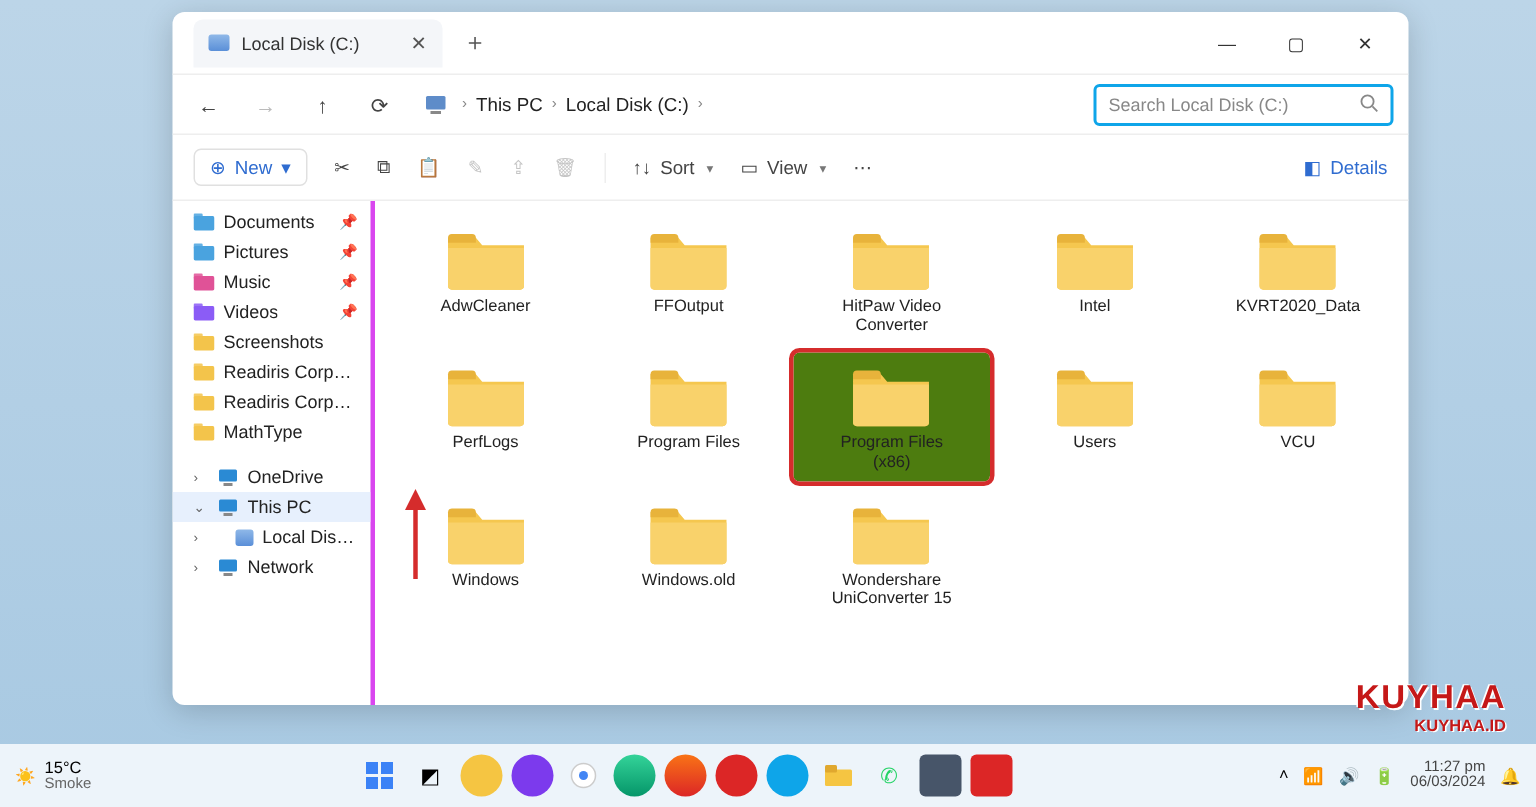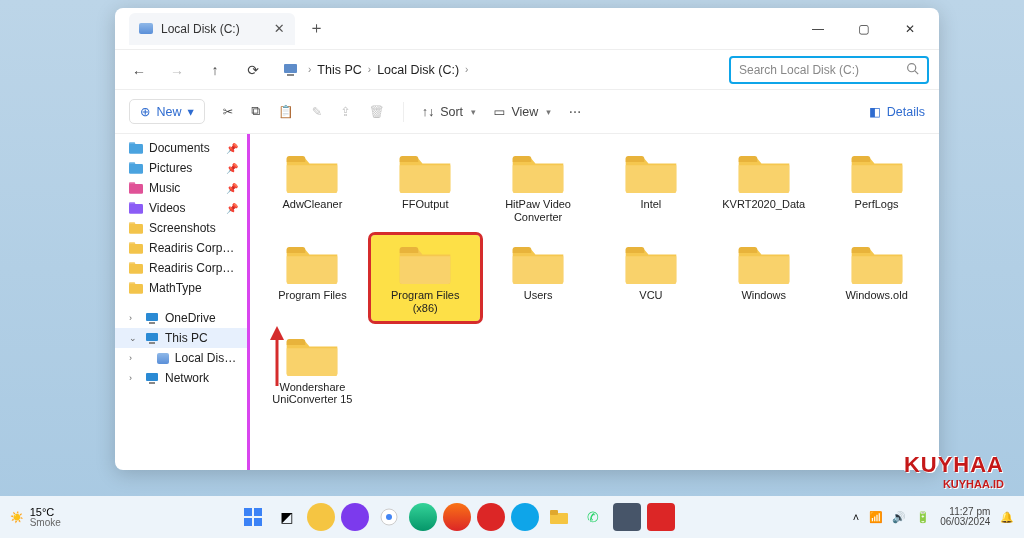--- a/index.html
+++ b/index.html
@@ -26,24 +26,24 @@
   .tbtn .chev{ font-size:9px; color:#777; margin-left:2px;}
   .newbtn { border:1px solid #e0e0e0; border-radius:5px; padding:4px 10px; display:flex; align-items:center; gap:6px; color:#2f6cd0;}
   .body { flex:1; display:flex; min-height:0; }
   .nav { width:135px; border-right:3px solid #d946ef; padding:4px 0; font-size:12px; overflow:hidden; }
   .nav .item { display:flex; align-items:center; gap:6px; padding:3px 8px 3px 14px; color:#222; white-space:nowrap; overflow:hidden; }
   .nav .item.sel { background:#e7f0fd; }
   .nav .pin { margin-left:auto; color:#999; font-size:10px; }
   .nav .expand { font-size:9px; color:#666; width:10px; }
   .nav .sectgap { height:10px; }
   .content { flex:1; padding:10px 8px; overflow:auto; }
-  .grid { display:grid; grid-template-columns:repeat(6,1fr); gap:6px 4px; }
+  .grid { display:grid; grid-template-columns:repeat(5,1fr); gap:6px 4px; }
   .folder { display:flex; flex-direction:column; align-items:center; padding:6px 2px; font-size:11px; text-align:center; color:#222; border-radius:4px; }
   .folder .name { margin-top:4px; line-height:1.15; max-width:88px; word-wrap:break-word;}
-  .folder.sel { background:#fde047; outline:3px solid #d52c2c; }
+  .folder.sel { background:#4d7c0f; outline:3px solid #d52c2c; }
   .fsvg { width:54px; height:44px; }
   .arrow-ann { position:absolute; left:152px; top:318px; width:20px; height:62px; pointer-events:none; }
   .arrow-ann svg { overflow:visible; }
   .details { margin-left:auto; color:#2f6cd0; display:flex; gap:6px; align-items:center; }
   
   .taskbar { position:absolute; left:0; bottom:0; height:42px; width:1024px; background:rgba(243,247,252,.92); display:flex; align-items:center; padding:0 10px; gap:6px; font-size:11px; }
   .weather { display:flex; align-items:center; gap:6px; }
   .weather .t { display:flex; flex-direction:column; line-height:1; }
   .weather .t .sm{color:#666; font-size:10px;}
   .tb-center { flex:1; display:flex; align-items:center; justify-content:center; gap:6px; }

